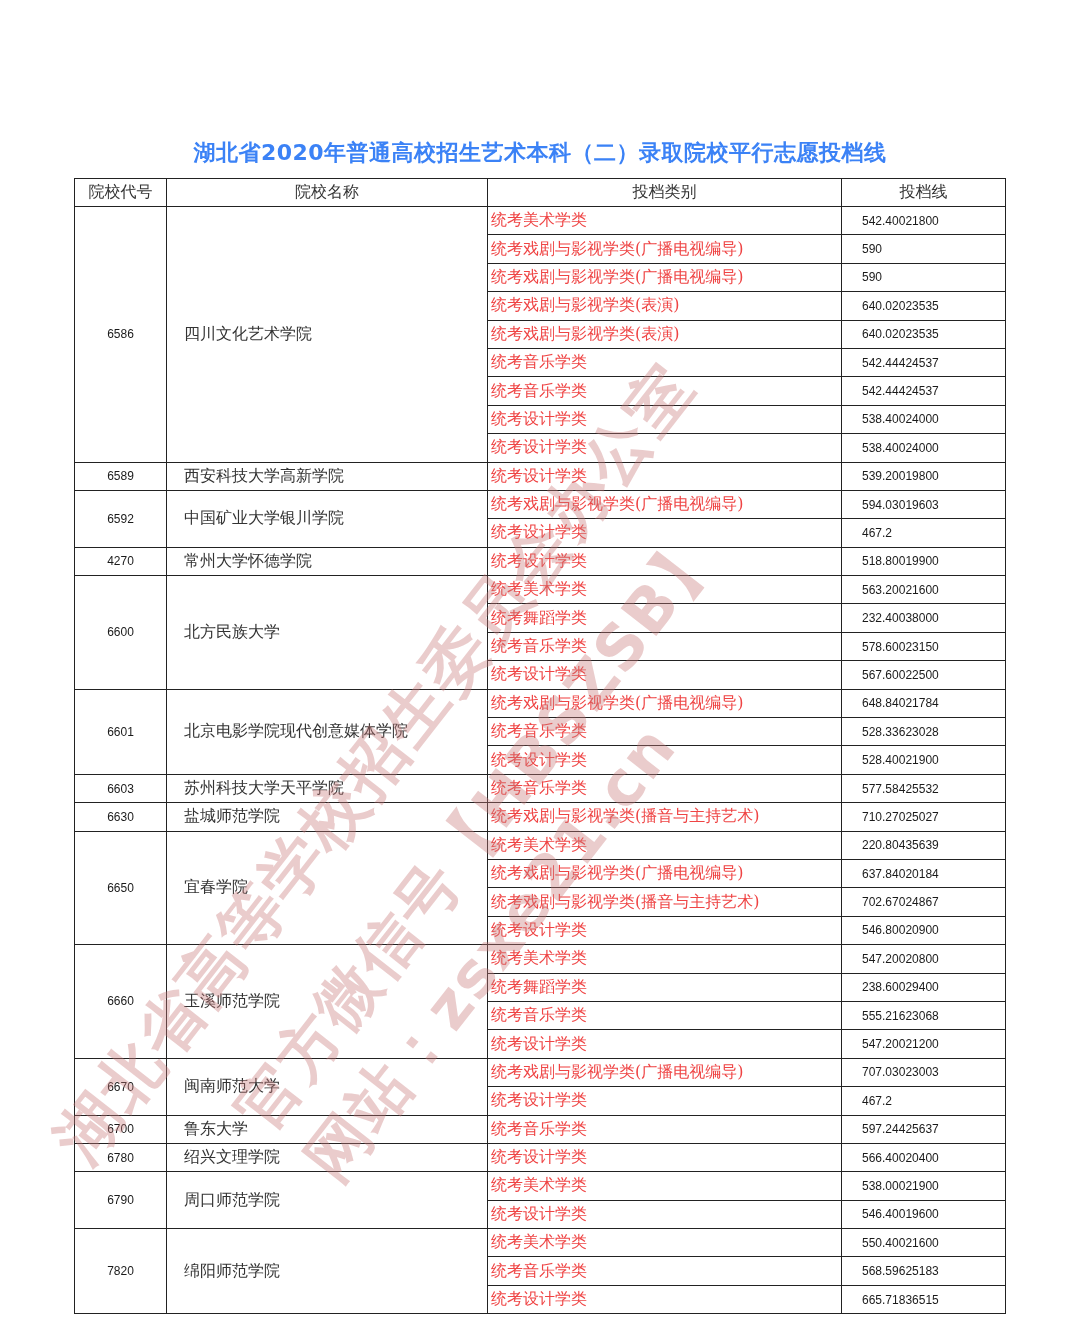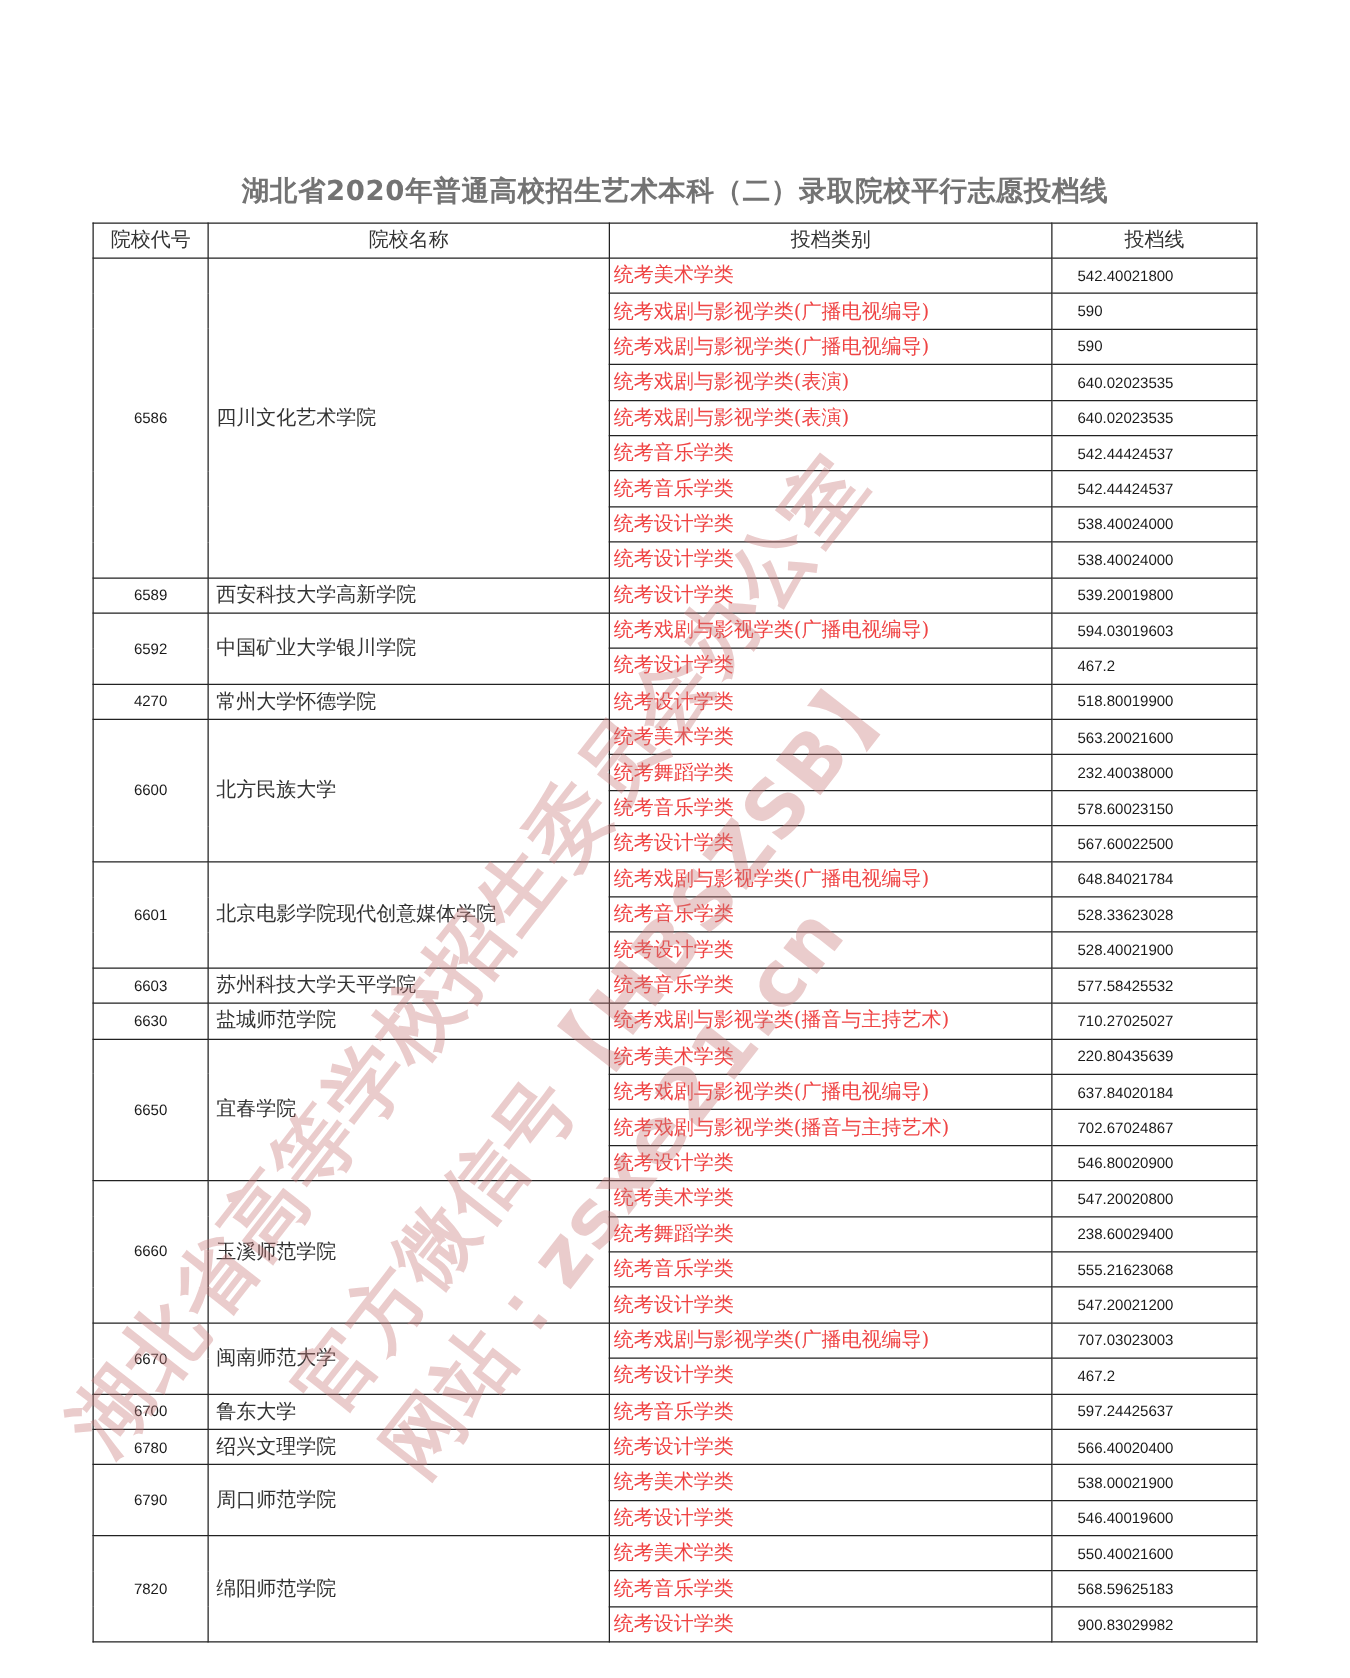--- a/index.html
+++ b/index.html
@@ -1,27 +1,27 @@
 <!DOCTYPE html>
 <html><head>
 <meta charset="utf-8">
 <style>
   html, body { margin: 0; padding: 0; background: #ffffff; }
   body { width: 1080px; height: 1342px; position: relative; overflow: hidden;
          font-family: "DejaVu Sans", "Liberation Sans", sans-serif; color: #1a1a1a; }
   .title { position: absolute; top: 138px; left: 0; width: 1080px; text-align: center;
-           font-size: 22px; font-weight: bold; letter-spacing: 0.5px; color: #737373; }
+           font-size: 22px; font-weight: bold; letter-spacing: 0.5px; color: #3b82f6; }
   table { position: absolute; left: 74px; top: 178px; border-collapse: collapse;
           table-layout: fixed; width: 931px; }
   col.c1 { width: 92px; } col.c2 { width: 321px; } col.c3 { width: 354px; } col.c4 { width: 164px; }
   th, td { border: 1.5px solid #222; padding: 0; height: 27.4px; font-size: 16px;
            font-weight: normal; white-space: nowrap; overflow: hidden; }
   th { height: 27px; text-align: center; color: #333; font-family: "DejaVu Serif", serif; font-size: 16px; }
   td.code { text-align: center; font-family: "Liberation Sans", sans-serif; font-size: 12px; }
-  td.name { padding-left: 6px; font-family: Liberation Mono, monospace; color: #333; }
+  td.name { padding-left: 17px; font-family: Liberation Mono, monospace; color: #333; }
   td.cat { padding-left: 3px; font-family: "DejaVu Serif", serif; color: #ef4444; }
   td.score { padding-left: 20px; font-family: "Liberation Sans", sans-serif; font-size: 12px; }
   .wm { position: absolute; pointer-events: none; color: rgba(200, 120, 120, 0.38);
         font-family: "DejaVu Sans", sans-serif; font-weight: bold; transform-origin: left center;
         white-space: nowrap; }
   .wm1 { left: 70px; top: 1110px; font-size: 64px; transform: rotate(-52deg); letter-spacing: 2px; }
   .wm2 { left: 250px; top: 1080px; font-size: 62px; transform: rotate(-52deg); letter-spacing: 2px; }
   .wm3 { left: 320px; top: 1130px; font-size: 62px; transform: rotate(-52deg); letter-spacing: 2px; }
 </style>
 </head>
@@ -222,20 +222,20 @@
         <td class="name" rowspan="3">绵阳师范学院</td>
         <td class="cat">统考美术学类</td>
         <td class="score">550.40021600</td>
       </tr>
       <tr>
         <td class="cat">统考音乐学类</td>
         <td class="score">568.59625183</td>
       </tr>
       <tr>
         <td class="cat">统考设计学类</td>
-        <td class="score">900.83029982</td>
+        <td class="score">665.71836515</td>
       </tr>
     </tbody>
 </table>
 
 <div class="wm wm1">湖北省高等学校招生委员会办公室</div>
 <div class="wm wm2">官方微信号【HBSZSB】</div>
 <div class="wm wm3">网站：zsxe21.cn</div>
 
 </body></html>

